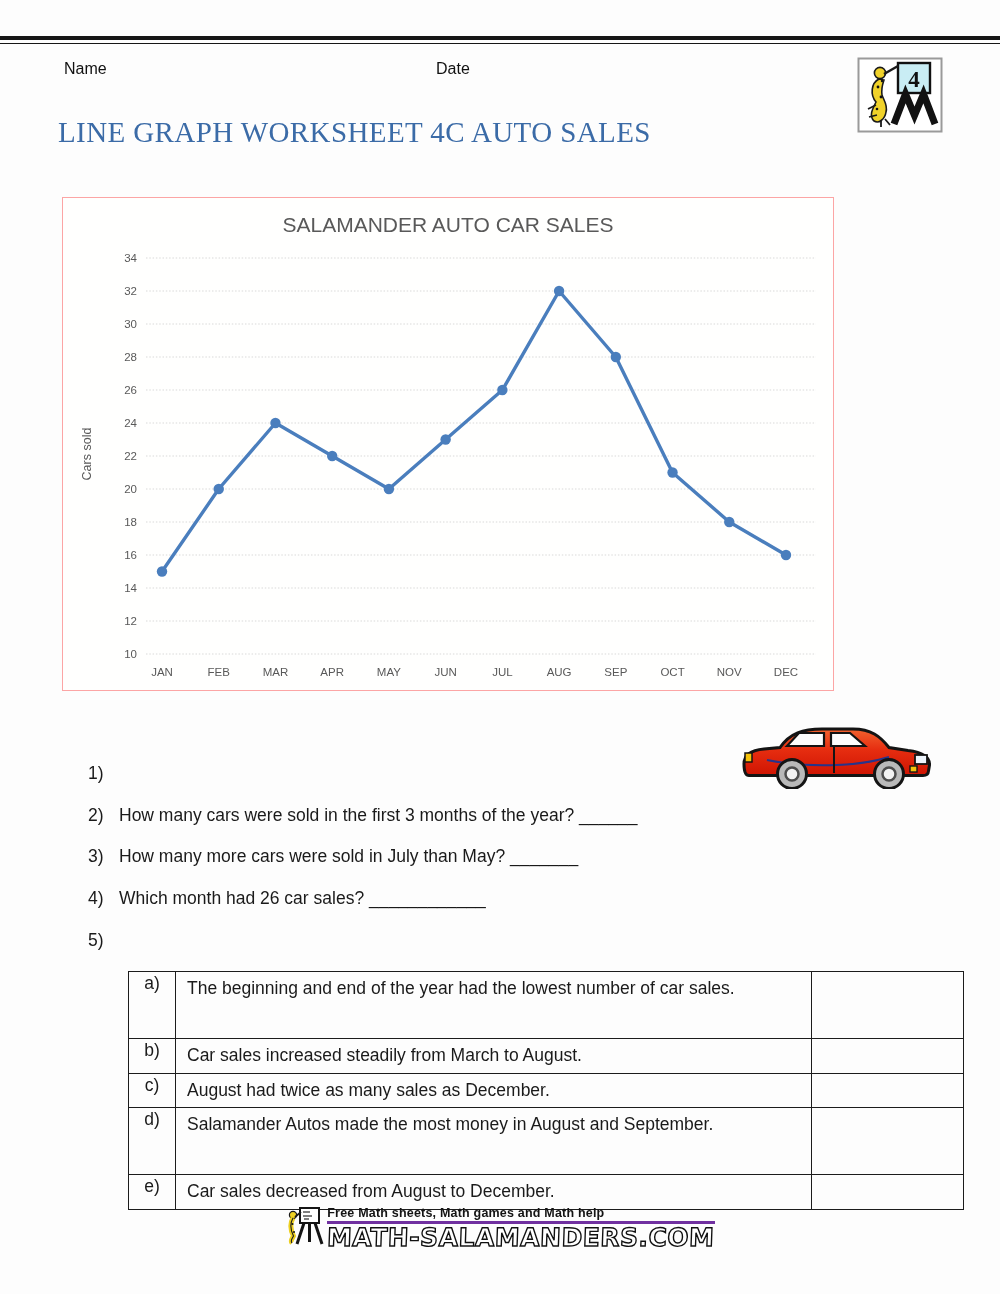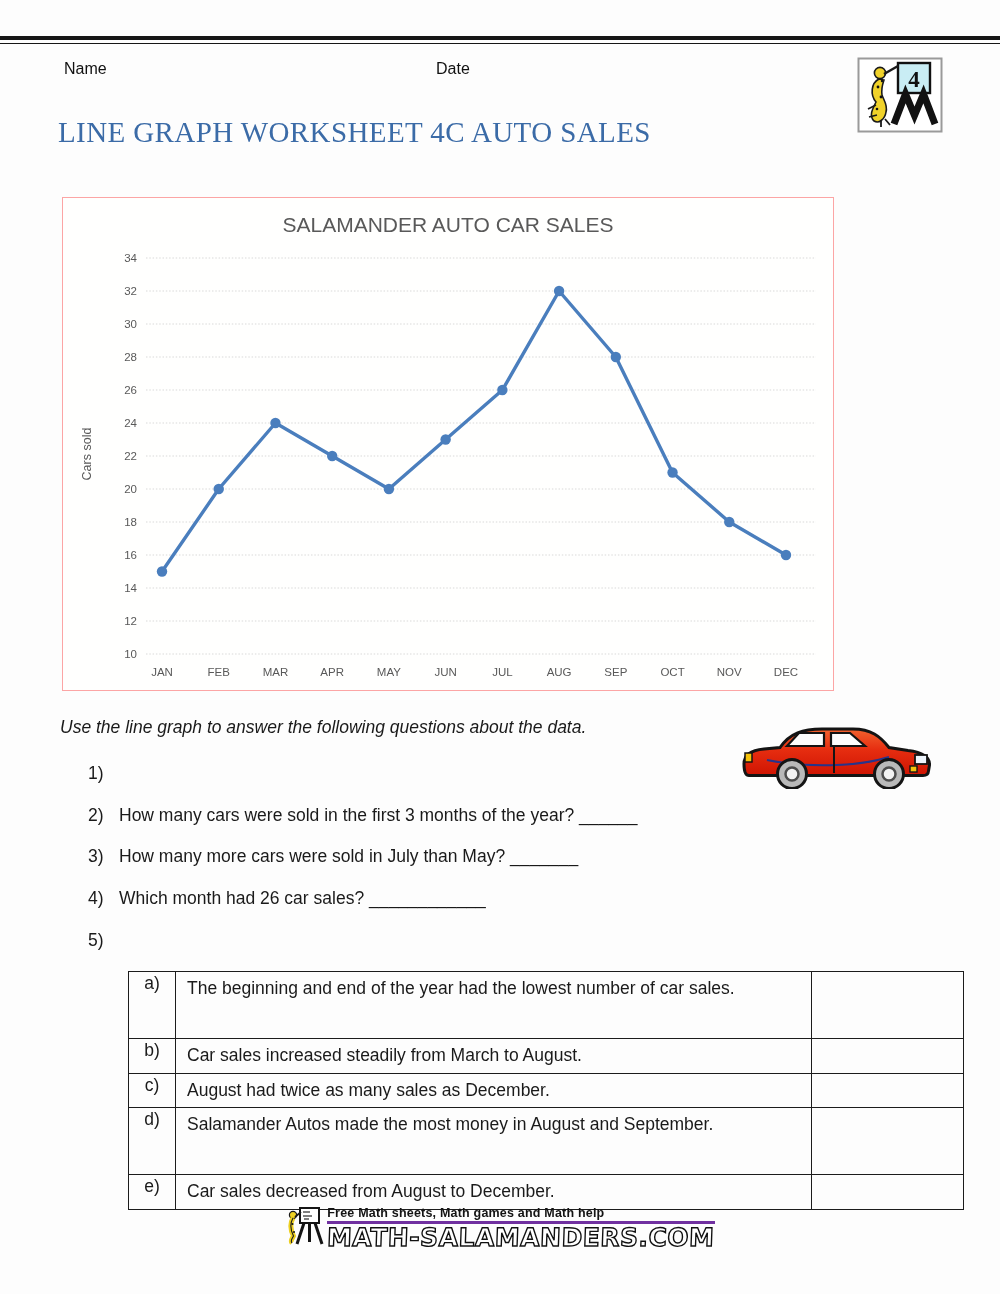--- a/index.html
+++ b/index.html
@@ -126,21 +126,20 @@
         <circle cx="382.6363636363636" cy="241.5" r="5.2" fill="#4a7ebd"></circle>
         <circle cx="439.3636363636364" cy="192" r="5.2" fill="#4a7ebd"></circle>
         <circle cx="496.09090909090907" cy="93" r="5.2" fill="#4a7ebd"></circle>
         <circle cx="552.8181818181818" cy="159" r="5.2" fill="#4a7ebd"></circle>
         <circle cx="609.5454545454545" cy="274.5" r="5.2" fill="#4a7ebd"></circle>
         <circle cx="666.2727272727273" cy="324" r="5.2" fill="#4a7ebd"></circle>
         <circle cx="723" cy="357" r="5.2" fill="#4a7ebd"></circle>
       </svg>
   </div>
 
-  <div class="instruction">Use the line graph to answer the following questions about the data.</div>
 
   <svg class="car" width="200" height="70" viewBox="0 0 200 70">
     <defs>
       <linearGradient id="carGrad" x1="0" y1="0" x2="0" y2="1">
         <stop offset="0" stop-color="#f2622e"></stop>
           <stop offset="0.45" stop-color="#e62d10"></stop>
           <stop offset="1" stop-color="#cf1402"></stop>
       </linearGradient>
     </defs>
     <path d="M7,45 C7,35 15,31 27,30 L43,28.5 C53,14 66,10 85,10 L116,10 C134,10 143,17 152,28.5 L171,31.5 C187,33.5 193,38 192.5,46 L191.5,52 C191.3,55 189,56.5 186,56.5 L12,56.5 C8.5,56.5 7,52 7,45 Z" fill="url(#carGrad)" stroke="#141414" stroke-width="3"></path>

